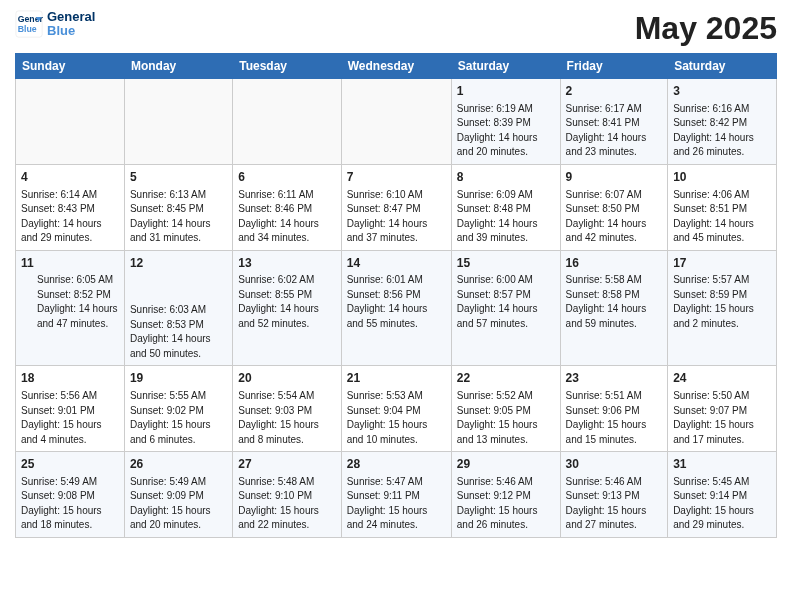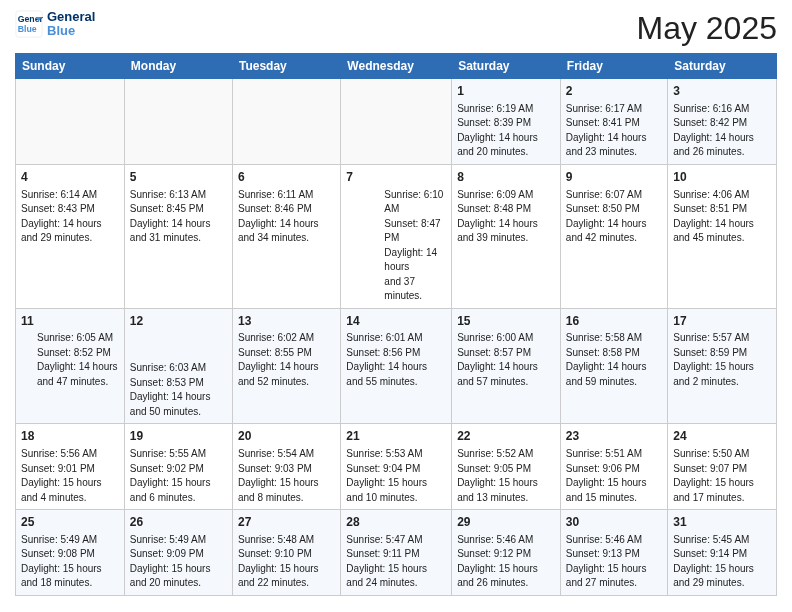--- a/index.html
+++ b/index.html
@@ -29,21 +29,21 @@
     }
     .logo-icon {
       width: 28px;
       height: 28px;
     }
     .title-block {
       text-align: right;
     }
     .main-title {
       font-size: 32px;
-      font-weight: normal;
+      font-weight: bold;
       color: #222;
     }
     .sub-title {
       font-size: 14px;
       color: #555;
     }
     .calendar {
       width: 100%;
       border-collapse: collapse;
       font-size: 10.5px;
@@ -168,21 +168,21 @@
           </td>
           <td>
             <span class="day-number">6</span>
             <div class="day-info" style="white-space: pre-line;">Sunrise: 6:11 AM
 Sunset: 8:46 PM
 Daylight: 14 hours
 and 34 minutes.</div>
           </td>
           <td>
             <span class="day-number">7</span>
-            <div class="day-info" style="white-space: pre-line; margin-left: 38px;">Sunrise: 6:10 AM
+            <div class="day-info" style="white-space: pre-line;">Sunrise: 6:10 AM
 Sunset: 8:47 PM
 Daylight: 14 hours
 and 37 minutes.</div>
           </td>
           <td>
             <span class="day-number">8</span>
             <div class="day-info" style="white-space: pre-line;">Sunrise: 6:09 AM
 Sunset: 8:48 PM
 Daylight: 14 hours
 and 39 minutes.</div>

